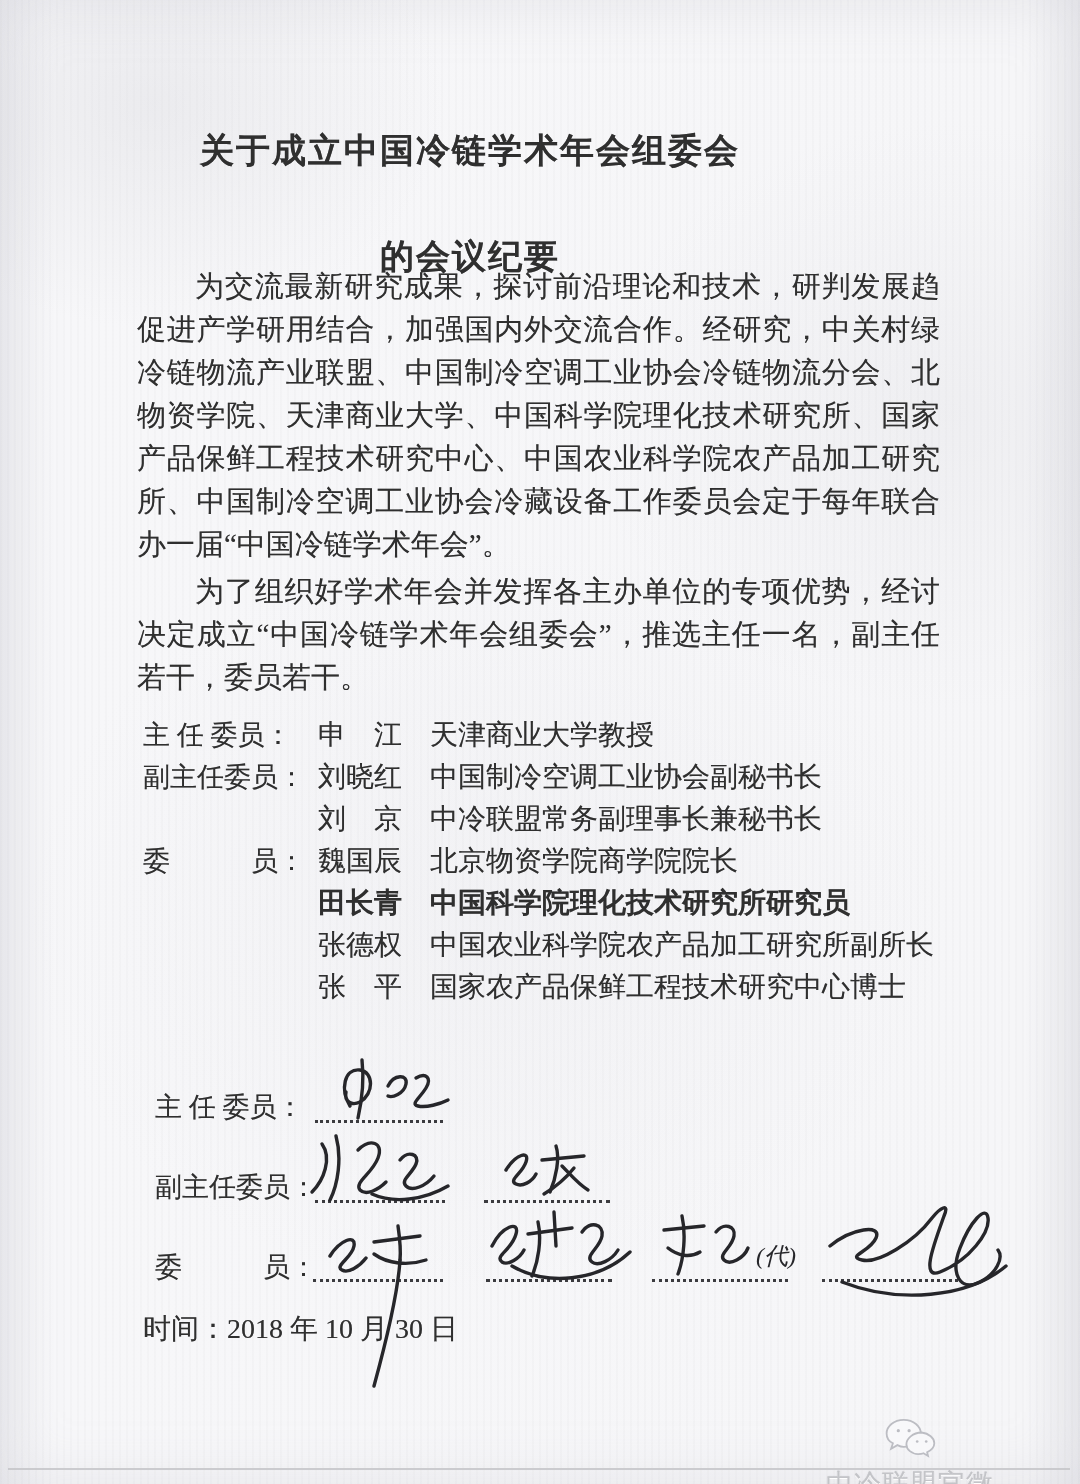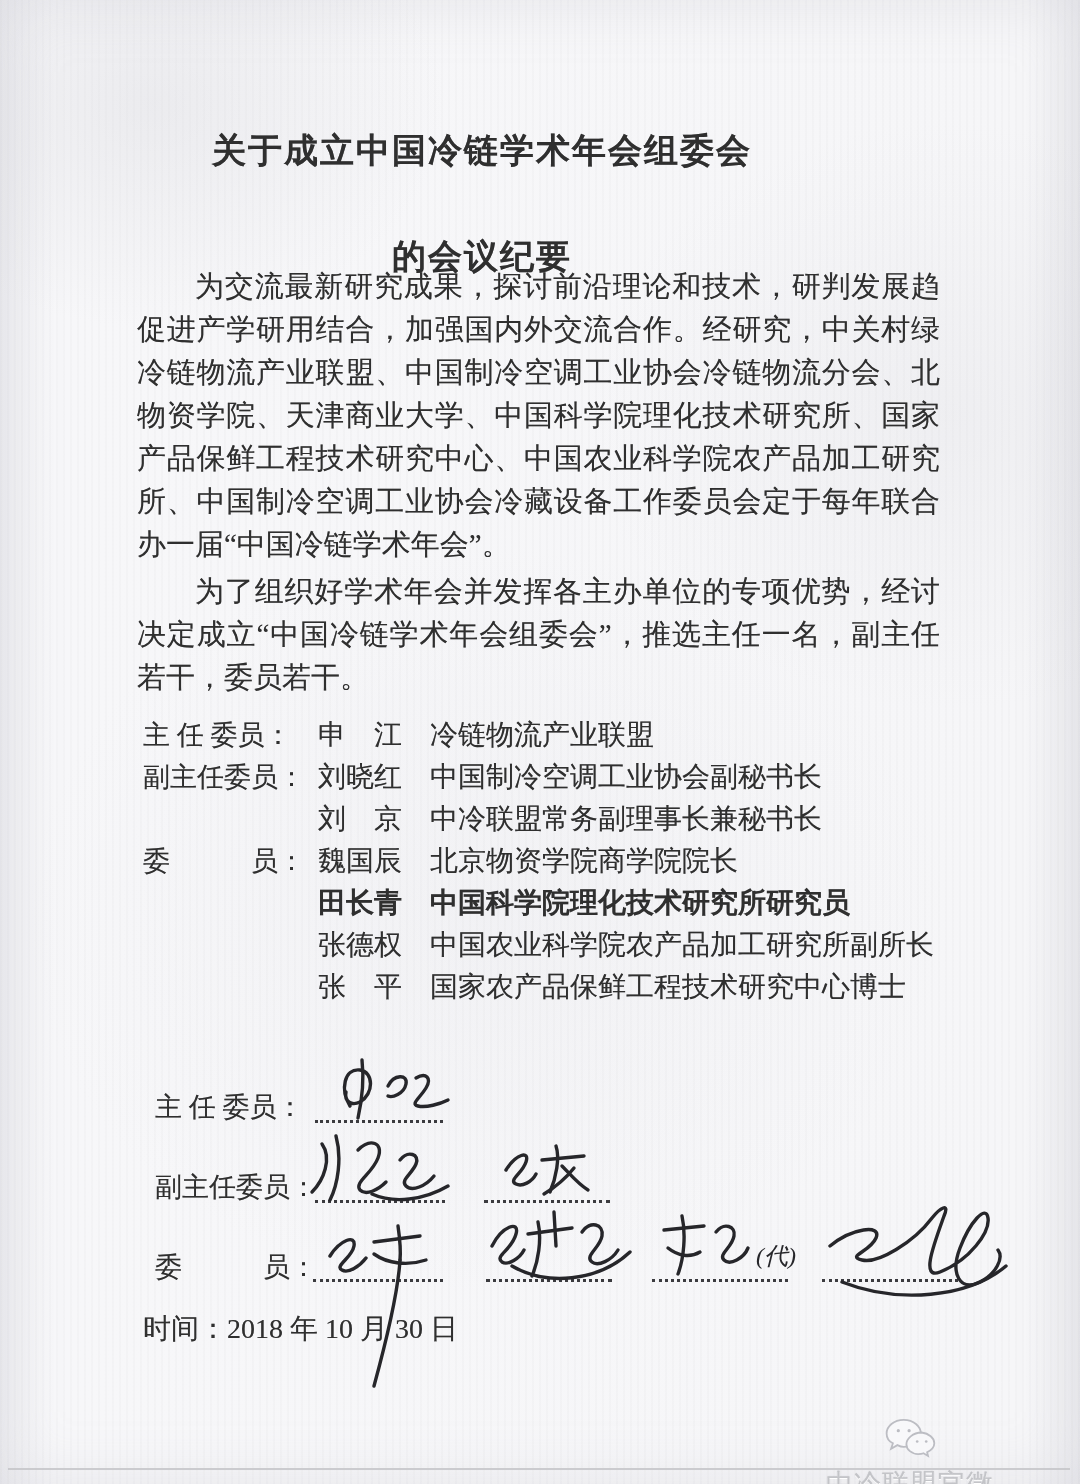--- a/index.html
+++ b/index.html
@@ -12,21 +12,21 @@
     color:#2f2f2f;
     background:
       radial-gradient(ellipse 420px 320px at 14% 7%, rgba(208,208,214,.30), transparent 70%),
       radial-gradient(ellipse 520px 420px at 88% 28%, rgba(212,212,218,.22), transparent 70%),
       radial-gradient(ellipse 640px 520px at 45% 62%, rgba(218,218,224,.18), transparent 72%),
       repeating-linear-gradient(90deg, rgba(0,0,0,0.014) 0 2px, transparent 2px 7px),
       linear-gradient(90deg,#efeff2 0%,#f7f7f9 5%,#f6f6f8 95%,#ededf0 100%);
     box-shadow:inset 0 0 60px rgba(180,180,190,.25);
   }
   .title{
-    position:absolute;left:16px;width:932px;text-align:center;
+    position:absolute;left:4px;width:932px;text-align:center;
     font-size:34px;font-weight:bold;letter-spacing:2px;
     text-shadow:0 0 .6px rgba(45,45,45,.55);
   }
   .para{position:absolute;left:137px;width:803px;font-size:29px;
     text-shadow:0 0 .5px rgba(50,50,50,.45);}
   .pline{height:43px;line-height:43px;text-align:justify;text-align-last:justify;overflow:hidden;}
   .pline.first{padding-left:58px;}
   .pline.last{text-align-last:left;}
   .crow{position:absolute;left:143px;height:42px;line-height:42px;font-size:28px;white-space:nowrap;
     text-shadow:0 0 .5px rgba(50,50,50,.45);}
@@ -67,21 +67,21 @@
     <div class="pline last">办一届“中国冷链学术年会”。</div>
   </div>
 
   <div class="para" style="top:570px;">
     <div class="pline first">为了组织好学术年会并发挥各主办单位的专项优势，经讨论</div>
     <div class="pline">决定成立“中国冷链学术年会组委会”，推选主任一名，副主任</div>
     <div class="pline last">若干，委员若干。</div>
   </div>
 
   <div class="crow" style="top:714px;">
-    <span class="role">主 任 委员：</span><span class="cname">申　江</span><span class="ctitle">冷链物流产业联盟</span>
+    <span class="role">主 任 委员：</span><span class="cname">申　江</span><span class="ctitle">天津商业大学教授</span>
   </div>
   <div class="crow" style="top:756px;">
     <span class="role">副主任委员：</span><span class="cname">刘晓红</span><span class="ctitle">中国制冷空调工业协会副秘书长</span>
   </div>
   <div class="crow" style="top:840px;">
     <span class="role">委　　　员：</span><span class="cname">魏国辰</span><span class="ctitle">北京物资学院商学院院长</span>
   </div>
   <div class="crow" style="top:798px;">
     <span class="role"></span><span class="cname">刘　京</span><span class="ctitle">中冷联盟常务副理事长兼秘书长</span>
   </div>

